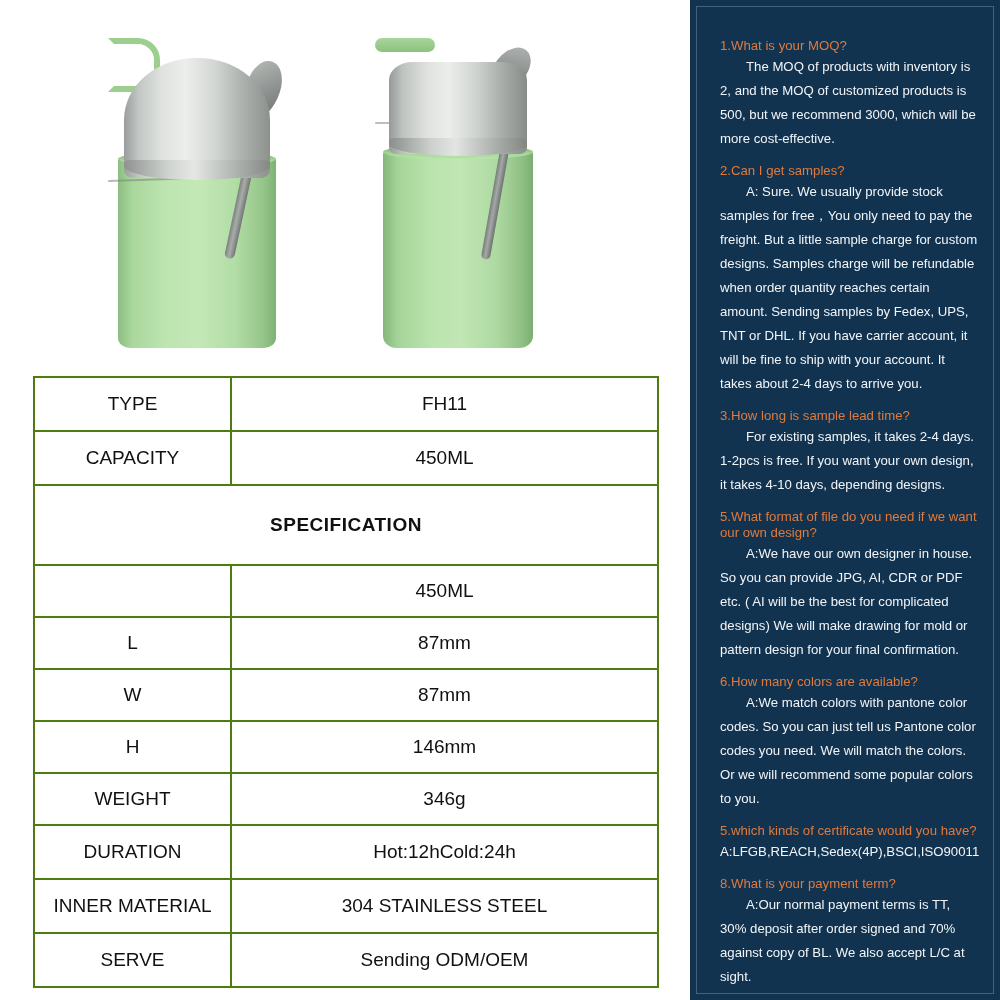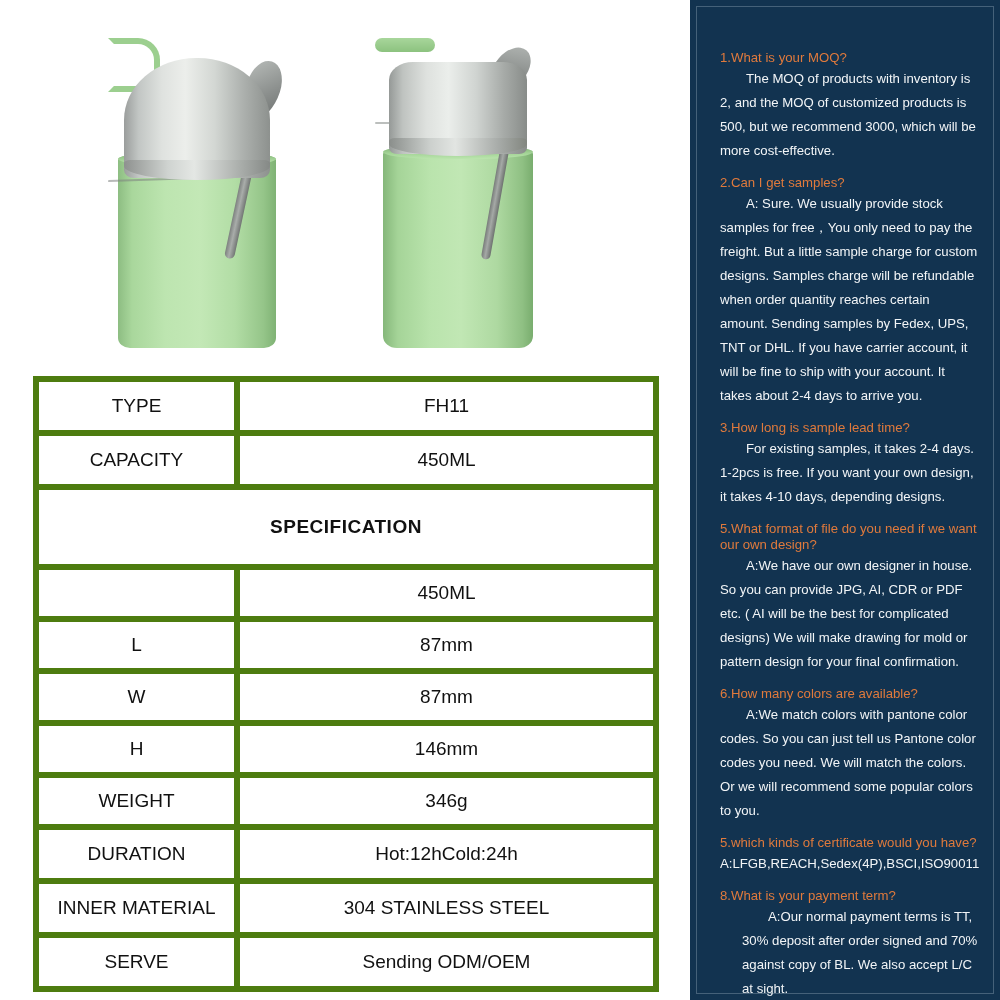--- a/index.html
+++ b/index.html
@@ -154,21 +154,21 @@
 
   
   #spec-table {
     position: absolute;
     left: 33px; top: 376px;
     width: 626px;
     border-collapse: collapse;
     table-layout: fixed;
   }
   #spec-table td {
-    border: 6px solid #4d7c0f;
+    border: 2px solid #4d7c0f;
     font-size: 19px;
     color: #111111;
     text-align: center;
     vertical-align: middle;
     padding: 0;
   }
   .r-main { height: 54px; }
   .r-spec { height: 52px; }
   .r-title { height: 80px; }
 
@@ -202,38 +202,38 @@
     left: 6px; top: 6px;
     width: 298px; height: 988px;
     border: 1px solid rgba(190,205,220,0.30);
     box-sizing: border-box;
     pointer-events: none;
   }
   #faq-scroll {
     position: absolute;
     left: 0; top: 0;
     width: 310px; height: 1000px;
-    padding: 50px 22px 10px 30px;
+    padding: 38px 22px 10px 30px;
     box-sizing: border-box;
   }
   .faq-q {
     color: #e07a3c;
     font-size: 13.2px;
     line-height: 16px;
     margin: 0 0 1px 0;
   }
   .faq-a {
     color: #f2f5f7;
     font-size: 13.2px;
     line-height: 24px;
     margin: 0 0 12px 0;
     text-indent: 26px;
   }
   .faq-a.no-indent { text-indent: 0; }
-  .faq-block:last-child .faq-a { margin-bottom: 0; margin-left: 22px; }
+  .faq-block:last-child .faq-a { margin-bottom: 0; }
 </style>
 </head>
 <body>
 
 <div id="left-pane">
 
   <div id="product-gallery">
 
     <div class="product-figure" id="product-a">
       <div class="body-green" id="a-body"></div>

